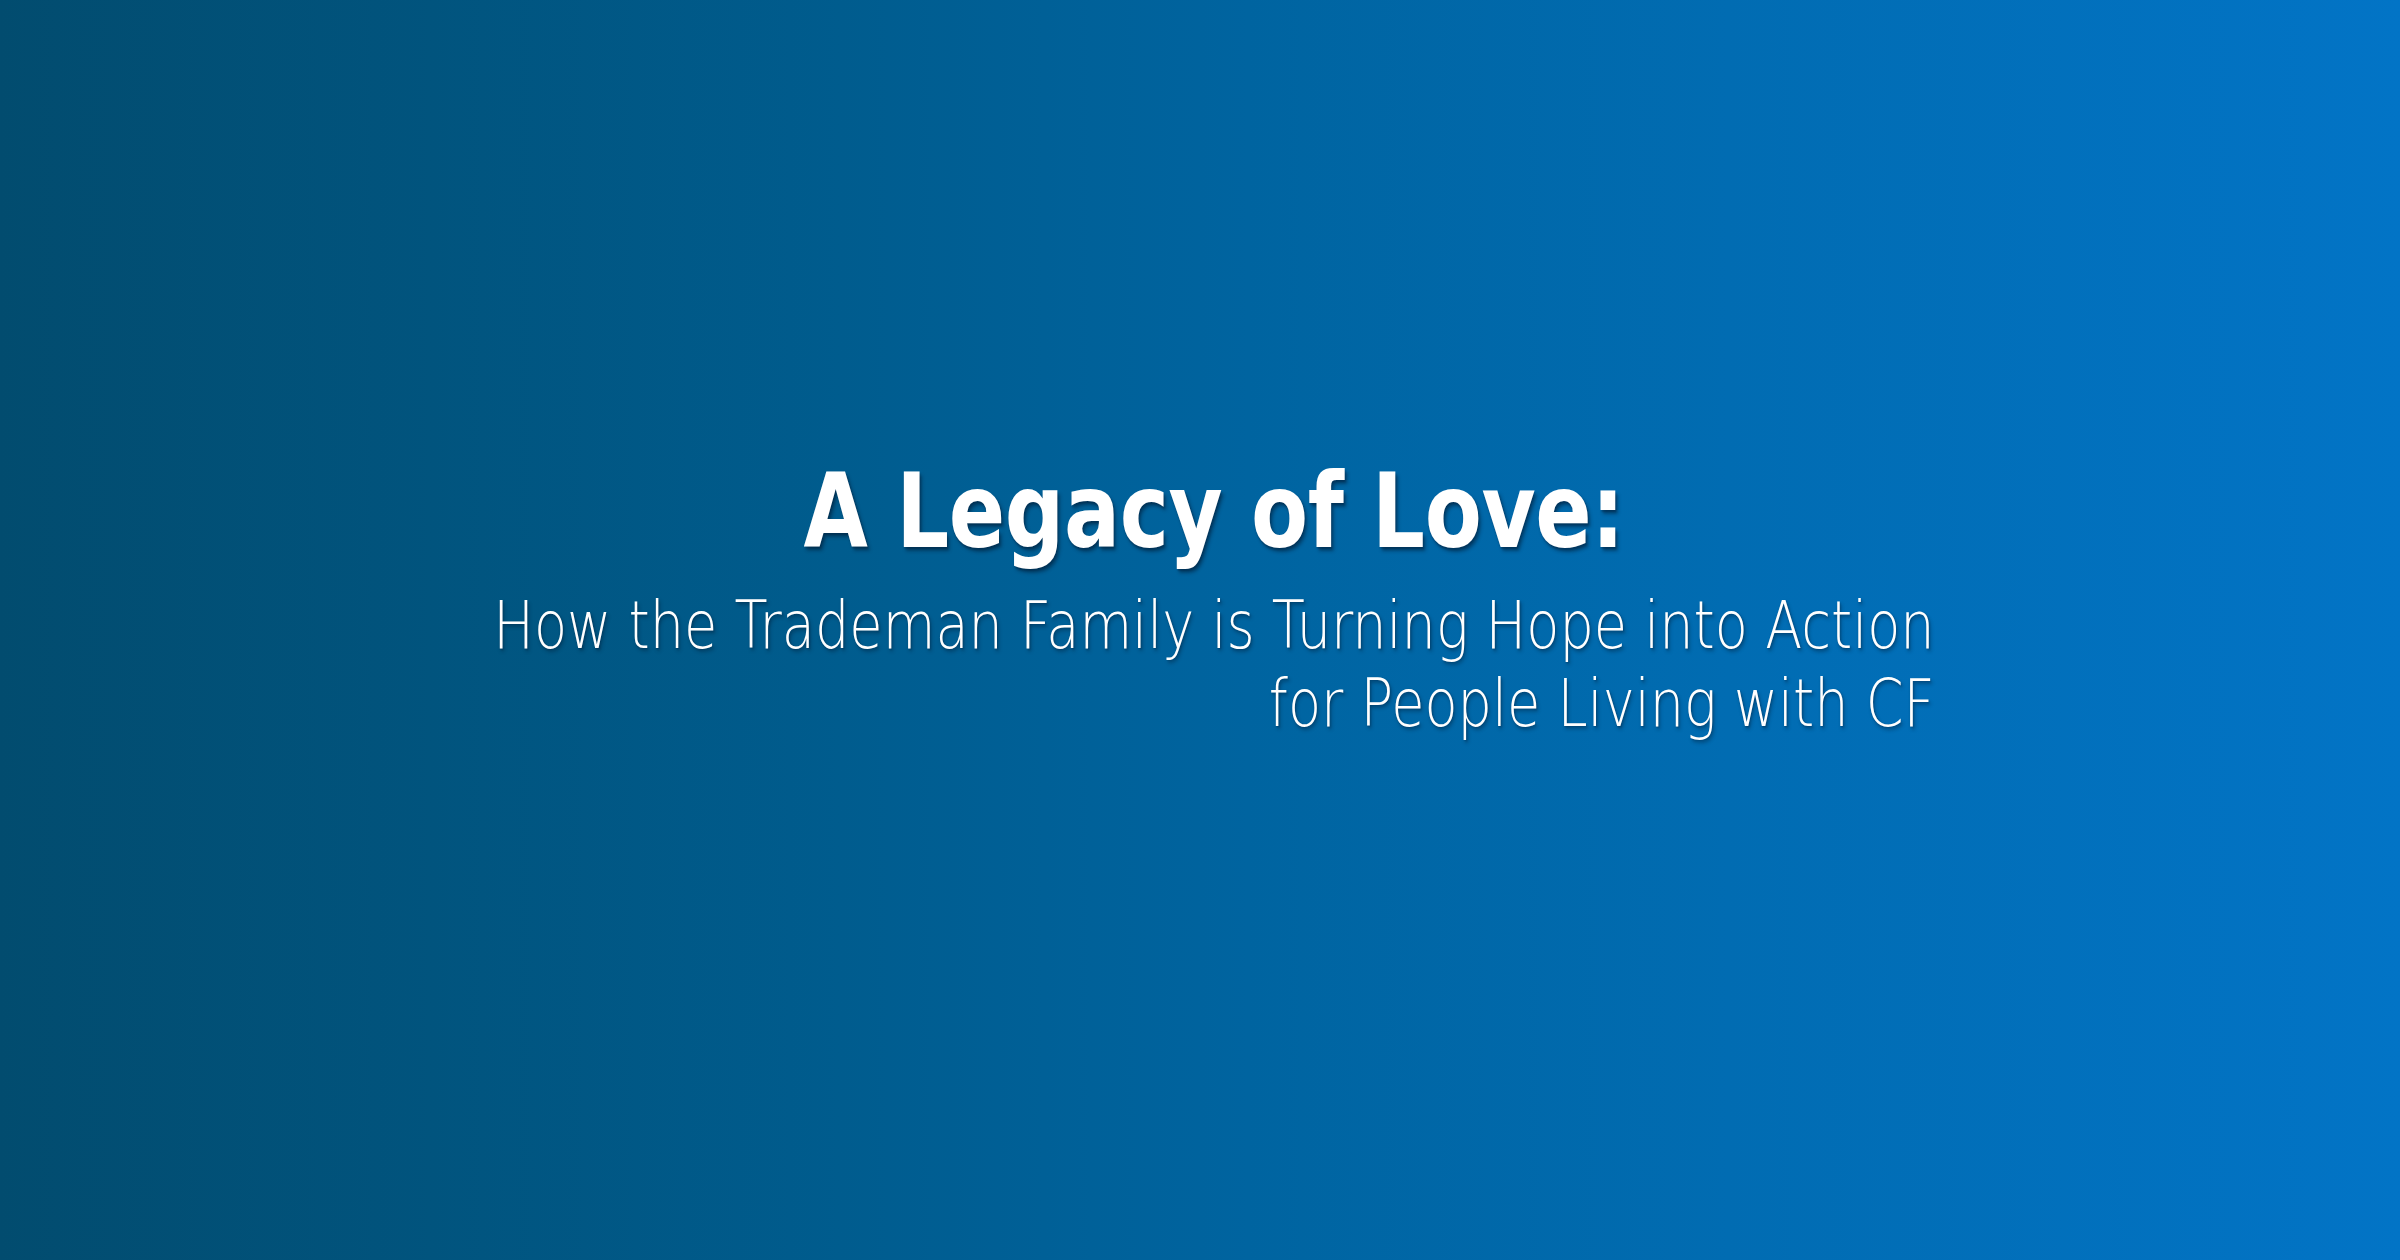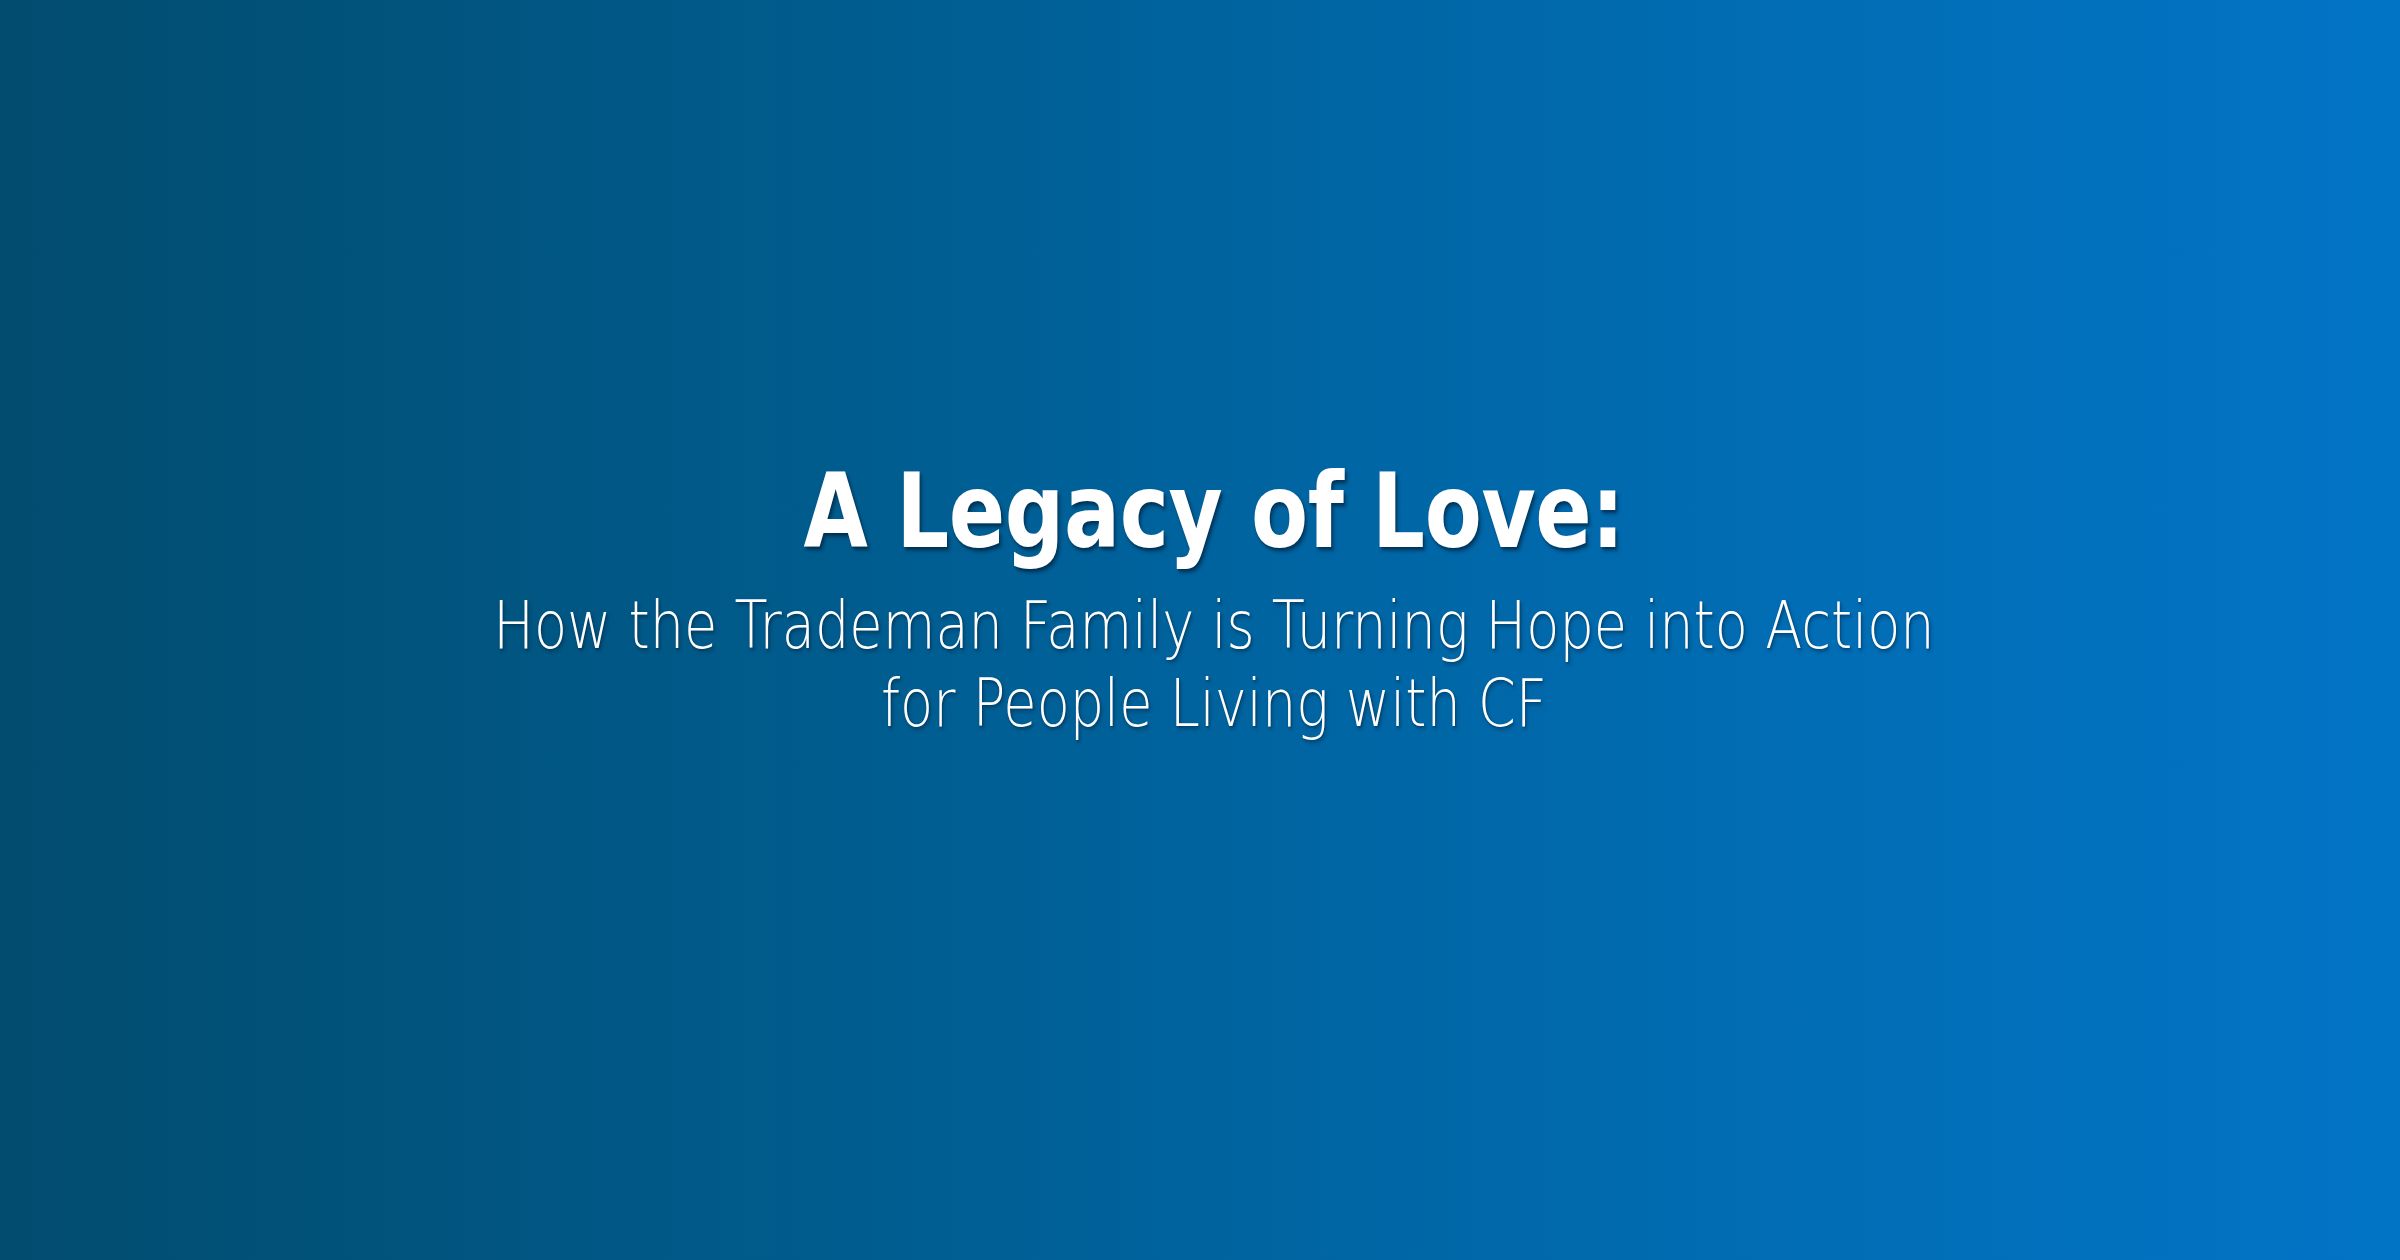--- a/index.html
+++ b/index.html
@@ -30,21 +30,21 @@
 
   
   #headline-block {
     position: absolute;
     left: 0;
     right: 0;
     top: 455px;
     display: flex;
     flex-direction: column;
     align-items: center;
-    text-align: center;
+    text-align: right;
     padding-left: 28px;
   }
 
   .title {
     margin: 0;
     font-family: "DejaVu Sans", "Liberation Sans", sans-serif;
     font-size: 104px;
     font-weight: 700;
     line-height: 1.08;
     letter-spacing: -0.5px;

